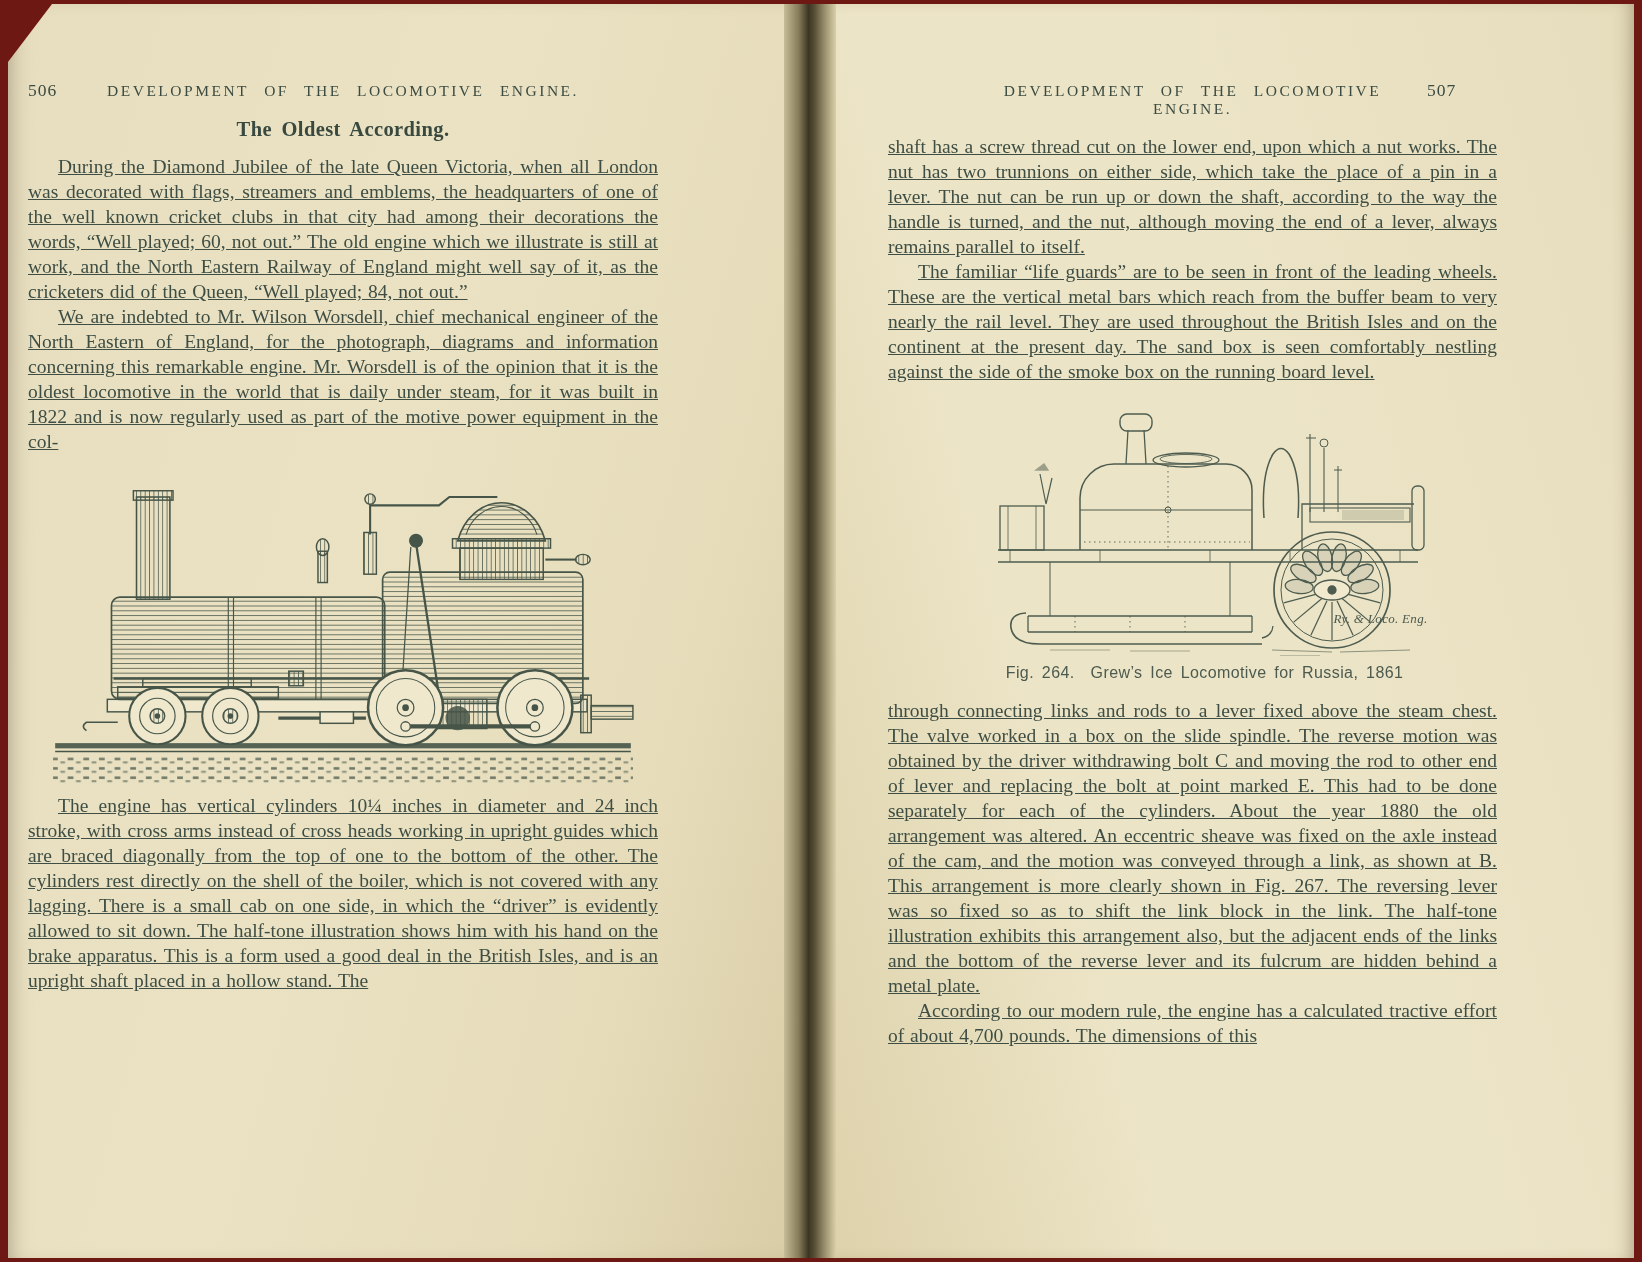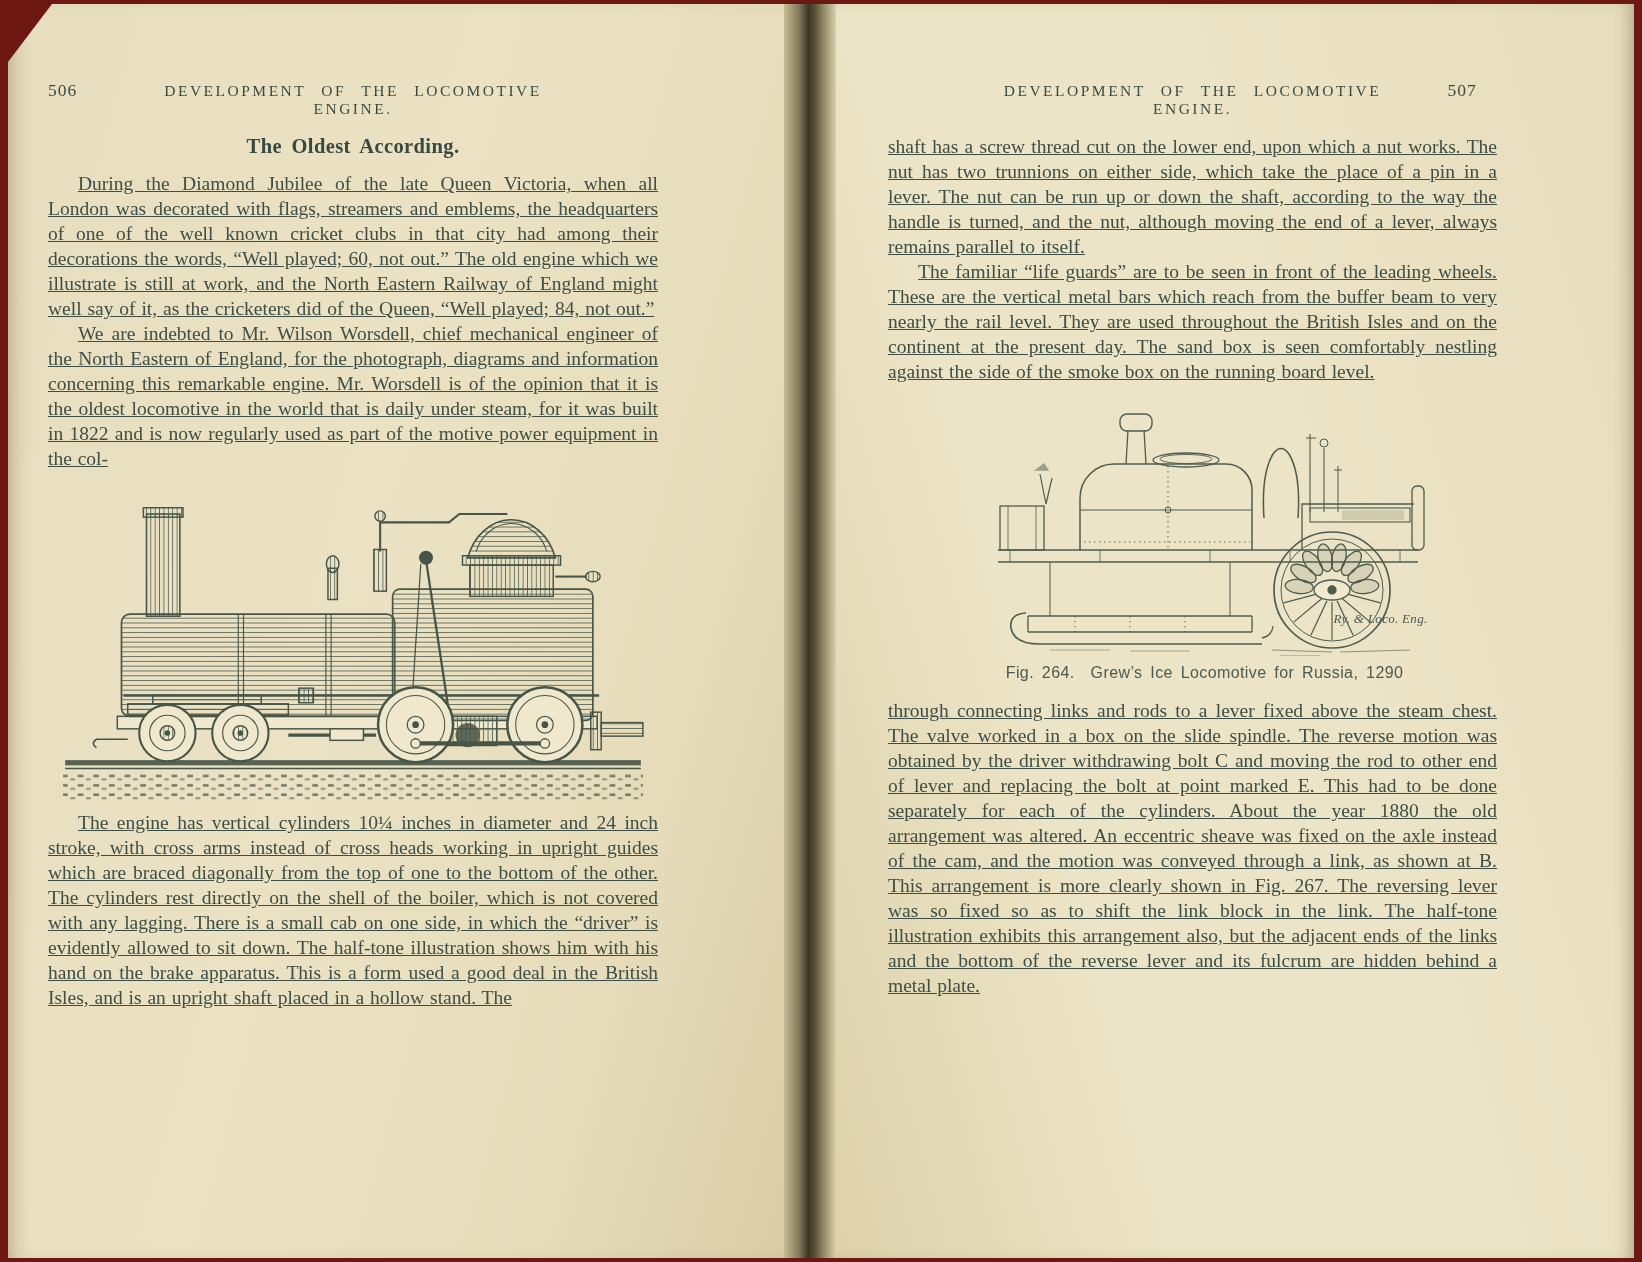--- a/index.html
+++ b/index.html
@@ -21,32 +21,32 @@
   .page-right{
     left:836px;width:798px;
     background:linear-gradient(255deg,#e6ddbd 0%,#ece4c6 42%,#ece4c6 70%,#ddd2ab 100%);
     box-shadow:inset -12px 0 18px -10px rgba(90,70,40,.45);
   }
   .gutter{
     position:absolute;top:4px;left:784px;width:52px;height:1254px;
     background:linear-gradient(90deg,#c6bc96 0%,#877c5b 28%,#3c3522 47%,#554d35 58%,#998e6b 78%,#d9d0aa 100%);
   }
   .text-block{position:relative}
-  .page-left .text-block{padding:76px 126px 0 40px}
+  .page-left .text-block{padding:76px 126px 0 20px}
   .page-right .text-block{padding:76px 137px 0 52px}
 
   .running-head{
     display:flex;align-items:baseline;
     font-size:15.5px;letter-spacing:2.5px;word-spacing:9px;
     color:#3b4b41;margin-bottom:2px;
   }
   .running-head .folio{font-size:17.5px;letter-spacing:1px;width:70px}
   .running-head .head-title{flex:1;text-align:center}
   .running-head .spacer{width:70px}
-  .page-right .running-head .folio{text-align:center}
+  .page-right .running-head .folio{text-align:left}
 
   .section-title{
     font-size:20.5px;font-weight:bold;text-align:center;
     letter-spacing:.4px;word-spacing:4px;color:#394940;
     margin:17px 0 13px 0;
   }
   p{
     font-size:19.5px;line-height:25px;text-align:justify;
     margin:0;color:#3e4e44;word-spacing:1px;text-decoration:underline;
   }
@@ -259,21 +259,22 @@
             <path d="M56 70 l8 -6 l4 6 z" fill="#4d5c4f" opacity="0.5"></path>
 
             <rect x="432" y="86" width="12" height="64" rx="5"></rect>
 
             <path d="M292 250 L352 252 M360 252 L430 250 M300 256 L340 256" stroke-width="1" opacity="0.6"></path>
             <path d="M70 250 H130 M150 251 H210" stroke-width="0.9" opacity="0.5"></path>
           </g>
         </svg>
         <div class="fig-credit">Ry. &amp; Loco. Eng.</div>
         <div class="fig-caption">
-          <span class="fig-num">Fig. 264.</span><span>Grew’s Ice Locomotive for Russia, 1290</span>
+          <span class="fig-num">Fig. 264.</span><span>Grew’s Ice Locomotive for Russia, 1861</span>
         </div>
       </div>
 
       <p>through connecting links and rods to a lever fixed above the steam chest.  The valve worked in a box on the slide spindle.  The reverse motion was obtained by the driver withdrawing bolt C and moving the rod to other end of lever and replacing the bolt at point marked E.  This had to be done separately for each of the cylinders.  About the year 1880 the old arrangement was altered.  An eccentric sheave was fixed on the axle instead of the cam, and the motion was conveyed through a link, as shown at B.  This arrangement is more clearly shown in Fig. 267.  The reversing lever was so fixed so as to shift the link block in the link.  The half-tone illustration exhibits this arrangement also, but the adjacent ends of the links and the bottom of the reverse lever and its fulcrum are hidden behind a metal plate.</p>
+      <p class="ind">According to our modern rule, the engine has a calculated tractive effort of about 4,700 pounds.  The dimensions of this</p>
     </div>
   </div>
 
 </div>
 
 </body></html>

